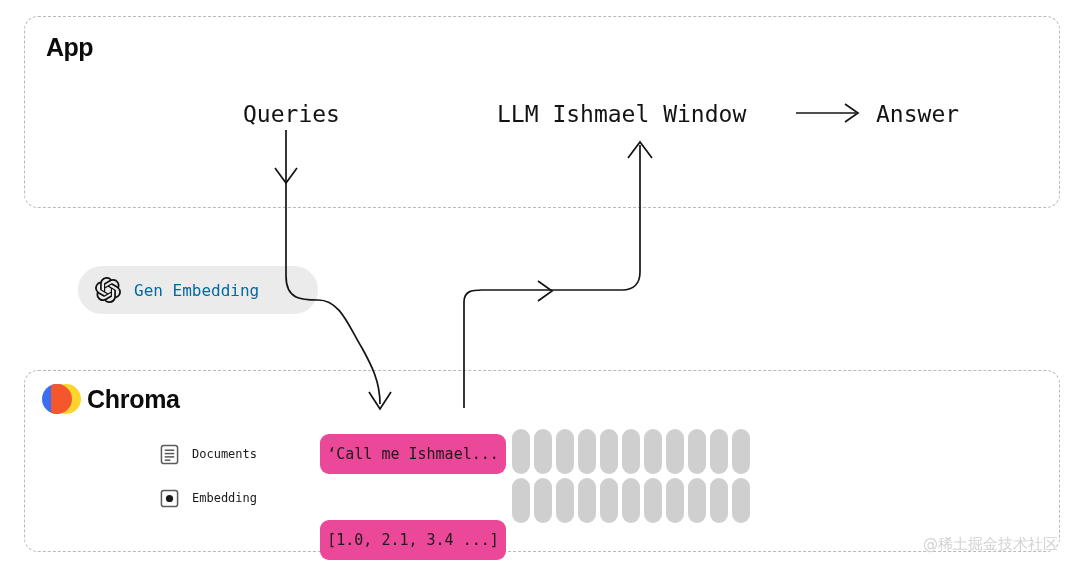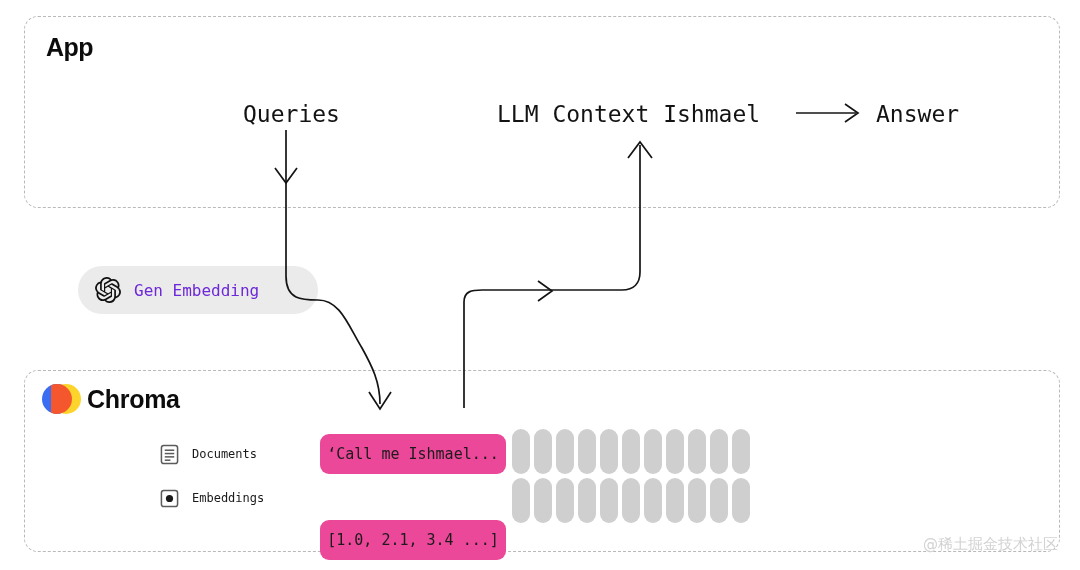--- a/index.html
+++ b/index.html
@@ -138,21 +138,21 @@
     display: flex;
     align-items: center;
     padding-left: 17px;
     box-sizing: border-box;
     gap: 13px;
   }
   #openai-icon { width: 26px; height: 26px; flex: none; display: block; }
   #gen-embedding-text {
     font-family: "DejaVu Sans Mono", "Liberation Mono", monospace;
     font-size: 16px;
-    color: #6d28d9;
+    color: #0369a1;
     white-space: nowrap;
   }
 
   
   .chroma-row {
     position: absolute;
     display: flex;
     align-items: center;
     height: 40px;
   }
@@ -233,21 +233,21 @@
 <body>
 
 <div class="stage">
 
   <div class="panel" id="app-panel"></div>
   <div class="panel" id="chroma-panel"></div>
 
   <div class="panel-title" id="app-title">App</div>
 
   <div class="mono-label" id="queries-label">Queries</div>
-  <div class="mono-label" id="llm-label">LLM Context Ishmael</div>
+  <div class="mono-label" id="llm-label">LLM Ishmael Window</div>
   <div class="mono-label" id="answer-label">Answer</div>
 
   <div id="gen-embedding-pill">
     <svg id="openai-icon" viewBox="0 0 24 24">
       <path d="M22.28 9.82a5.99 5.99 0 0 0-.52-4.91 6.05 6.05 0 0 0-6.51-2.9A6.07 6.07 0 0 0 4.98 4.18a5.99 5.99 0 0 0-4 2.9 6.05 6.05 0 0 0 .74 7.1 5.98 5.98 0 0 0 .51 4.91 6.05 6.05 0 0 0 6.52 2.9A5.99 5.99 0 0 0 13.26 24a6.06 6.06 0 0 0 5.77-4.21 5.99 5.99 0 0 0 4-2.9 6.06 6.06 0 0 0-.75-7.07Zm-9.02 12.6a4.48 4.48 0 0 1-2.88-1.04l.14-.08 4.78-2.76a.79.79 0 0 0 .39-.68v-6.74l2.02 1.17a.07.07 0 0 1 .04.05v5.58a4.5 4.5 0 0 1-4.49 4.5ZM3.6 18.3a4.47 4.47 0 0 1-.54-3.01l.14.09 4.79 2.76a.77.77 0 0 0 .78 0l5.84-3.37v2.33a.08.08 0 0 1-.3.06L9.74 19.9a4.5 4.5 0 0 1-6.14-1.65ZM2.34 7.9a4.49 4.49 0 0 1 2.35-1.97V11.6a.77.77 0 0 0 .38.68l5.81 3.35-2.02 1.17a.07.07 0 0 1-.07 0l-4.83-2.8A4.5 4.5 0 0 1 2.34 7.9Zm16.61 3.86L13.1 8.38 15.12 7.2a.07.07 0 0 1 .07 0l4.83 2.79a4.49 4.49 0 0 1-.68 8.1v-5.66a.8.8 0 0 0-.39-.68Zm2.01-3.02-.14-.09-4.78-2.78a.78.78 0 0 0-.79 0L9.41 9.23V6.9a.07.07 0 0 1 .03-.06l4.83-2.79a4.49 4.49 0 0 1 6.67 4.65ZM8.31 12.86l-2.02-1.16a.08.08 0 0 1-.04-.06V6.07a4.5 4.5 0 0 1 7.37-3.45l-.14.08L8.7 5.46a.79.79 0 0 0-.39.68Zm1.1-2.36 2.6-1.5 2.61 1.5v3l-2.6 1.5-2.61-1.5Z" fill="#111111"></path>
     </svg>
     <span id="gen-embedding-text">Gen Embedding</span>
   </div>
 
   <div id="chroma-heading">
@@ -271,21 +271,21 @@
   </div>
   <div class="row-chip" id="chip-documents">
     <span class="chip-text">‘Call me Ishmael...</span>
   </div>
 
   <div class="chroma-row" id="row-embeddings">
     <svg class="row-icon" viewBox="0 0 20 22">
       <rect x="1.5" y="2.5" width="17" height="17" rx="2.5" fill="none" stroke="#5b5b5b" stroke-width="1.6"></rect>
       <circle cx="10" cy="11" r="3.8" fill="#1a1a1a"></circle>
     </svg>
-    <span class="row-label">Embeddings</span>
+    <span class="row-label">Embedding</span>
   </div>
   <div class="row-chip" id="chip-embeddings">
     <span class="chip-text">[1.0, 2.1, 3.4 ...]</span>
   </div>
 
   <div id="capsule-grid">
       <div class="capsule-col">
         <div class="capsule" style="background: rgb(207, 207, 207);"></div>
         <div class="capsule" style="background: rgb(207, 207, 207);"></div>
       </div>

